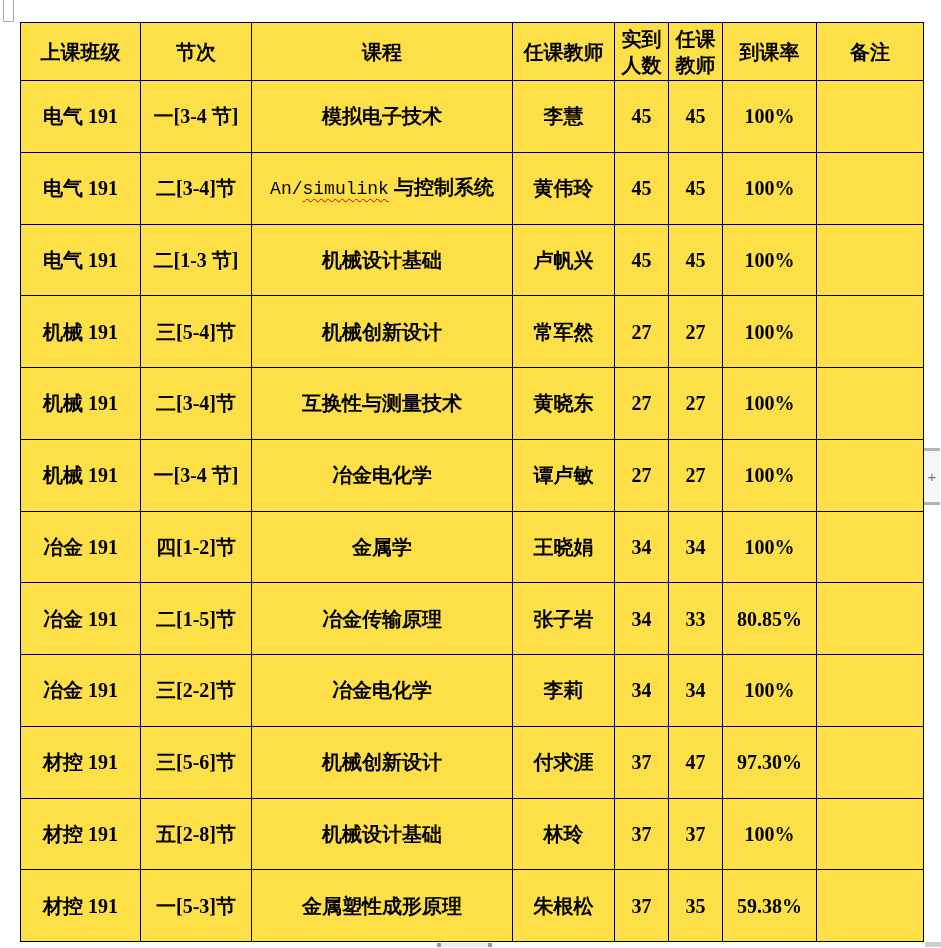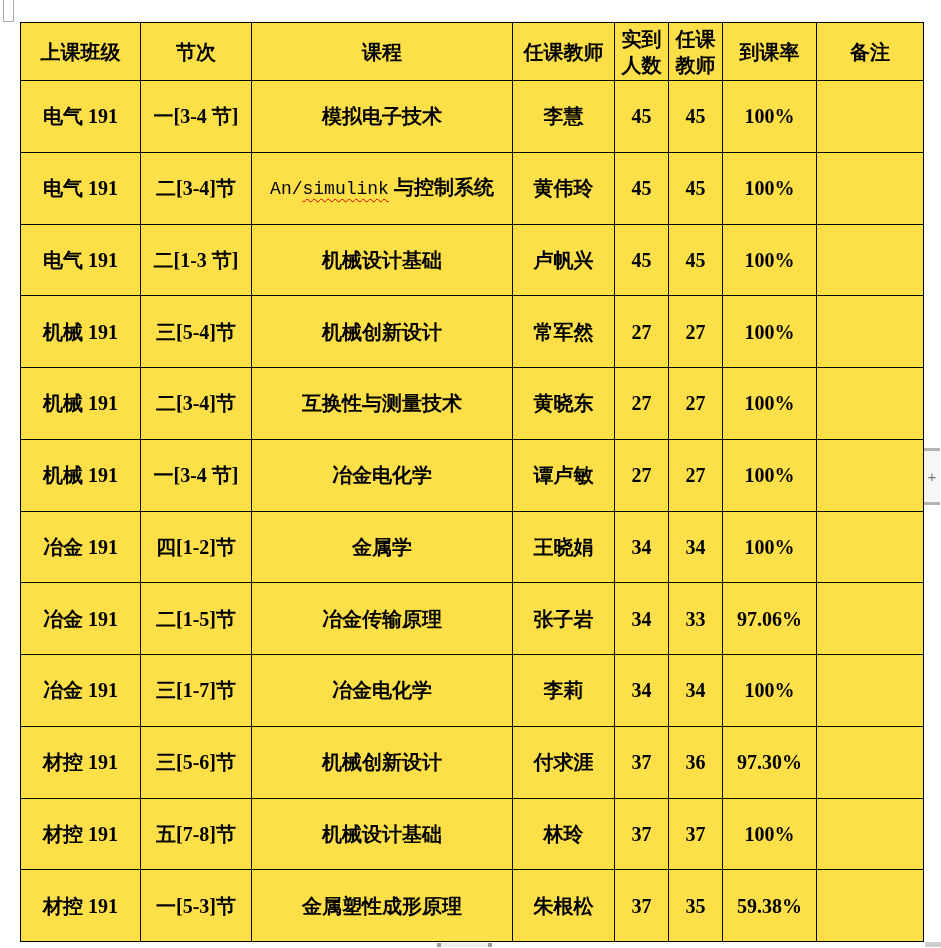--- a/index.html
+++ b/index.html
@@ -210,46 +210,46 @@
         <td>100%</td>
         <td></td>
       </tr>
       <tr>
         <td>冶金 191</td>
         <td>二[1-5]节</td>
         <td>冶金传输原理</td>
         <td>张子岩</td>
         <td>34</td>
         <td>33</td>
-        <td>97.06%</td>
+        <td>80.85%</td>
         <td></td>
       </tr>
       <tr>
         <td>冶金 191</td>
-        <td>三[1-7]节</td>
+        <td>三[2-2]节</td>
         <td>冶金电化学</td>
         <td>李莉</td>
         <td>34</td>
         <td>34</td>
         <td>100%</td>
         <td></td>
       </tr>
       <tr>
         <td>材控 191</td>
         <td>三[5-6]节</td>
         <td>机械创新设计</td>
         <td>付求涯</td>
         <td>37</td>
-        <td>36</td>
+        <td>47</td>
         <td>97.30%</td>
         <td></td>
       </tr>
       <tr>
         <td>材控 191</td>
-        <td>五[7-8]节</td>
+        <td>五[2-8]节</td>
         <td>机械设计基础</td>
         <td>林玲</td>
         <td>37</td>
         <td>37</td>
         <td>100%</td>
         <td></td>
       </tr>
       <tr>
         <td>材控 191</td>
         <td>一[5-3]节</td>

